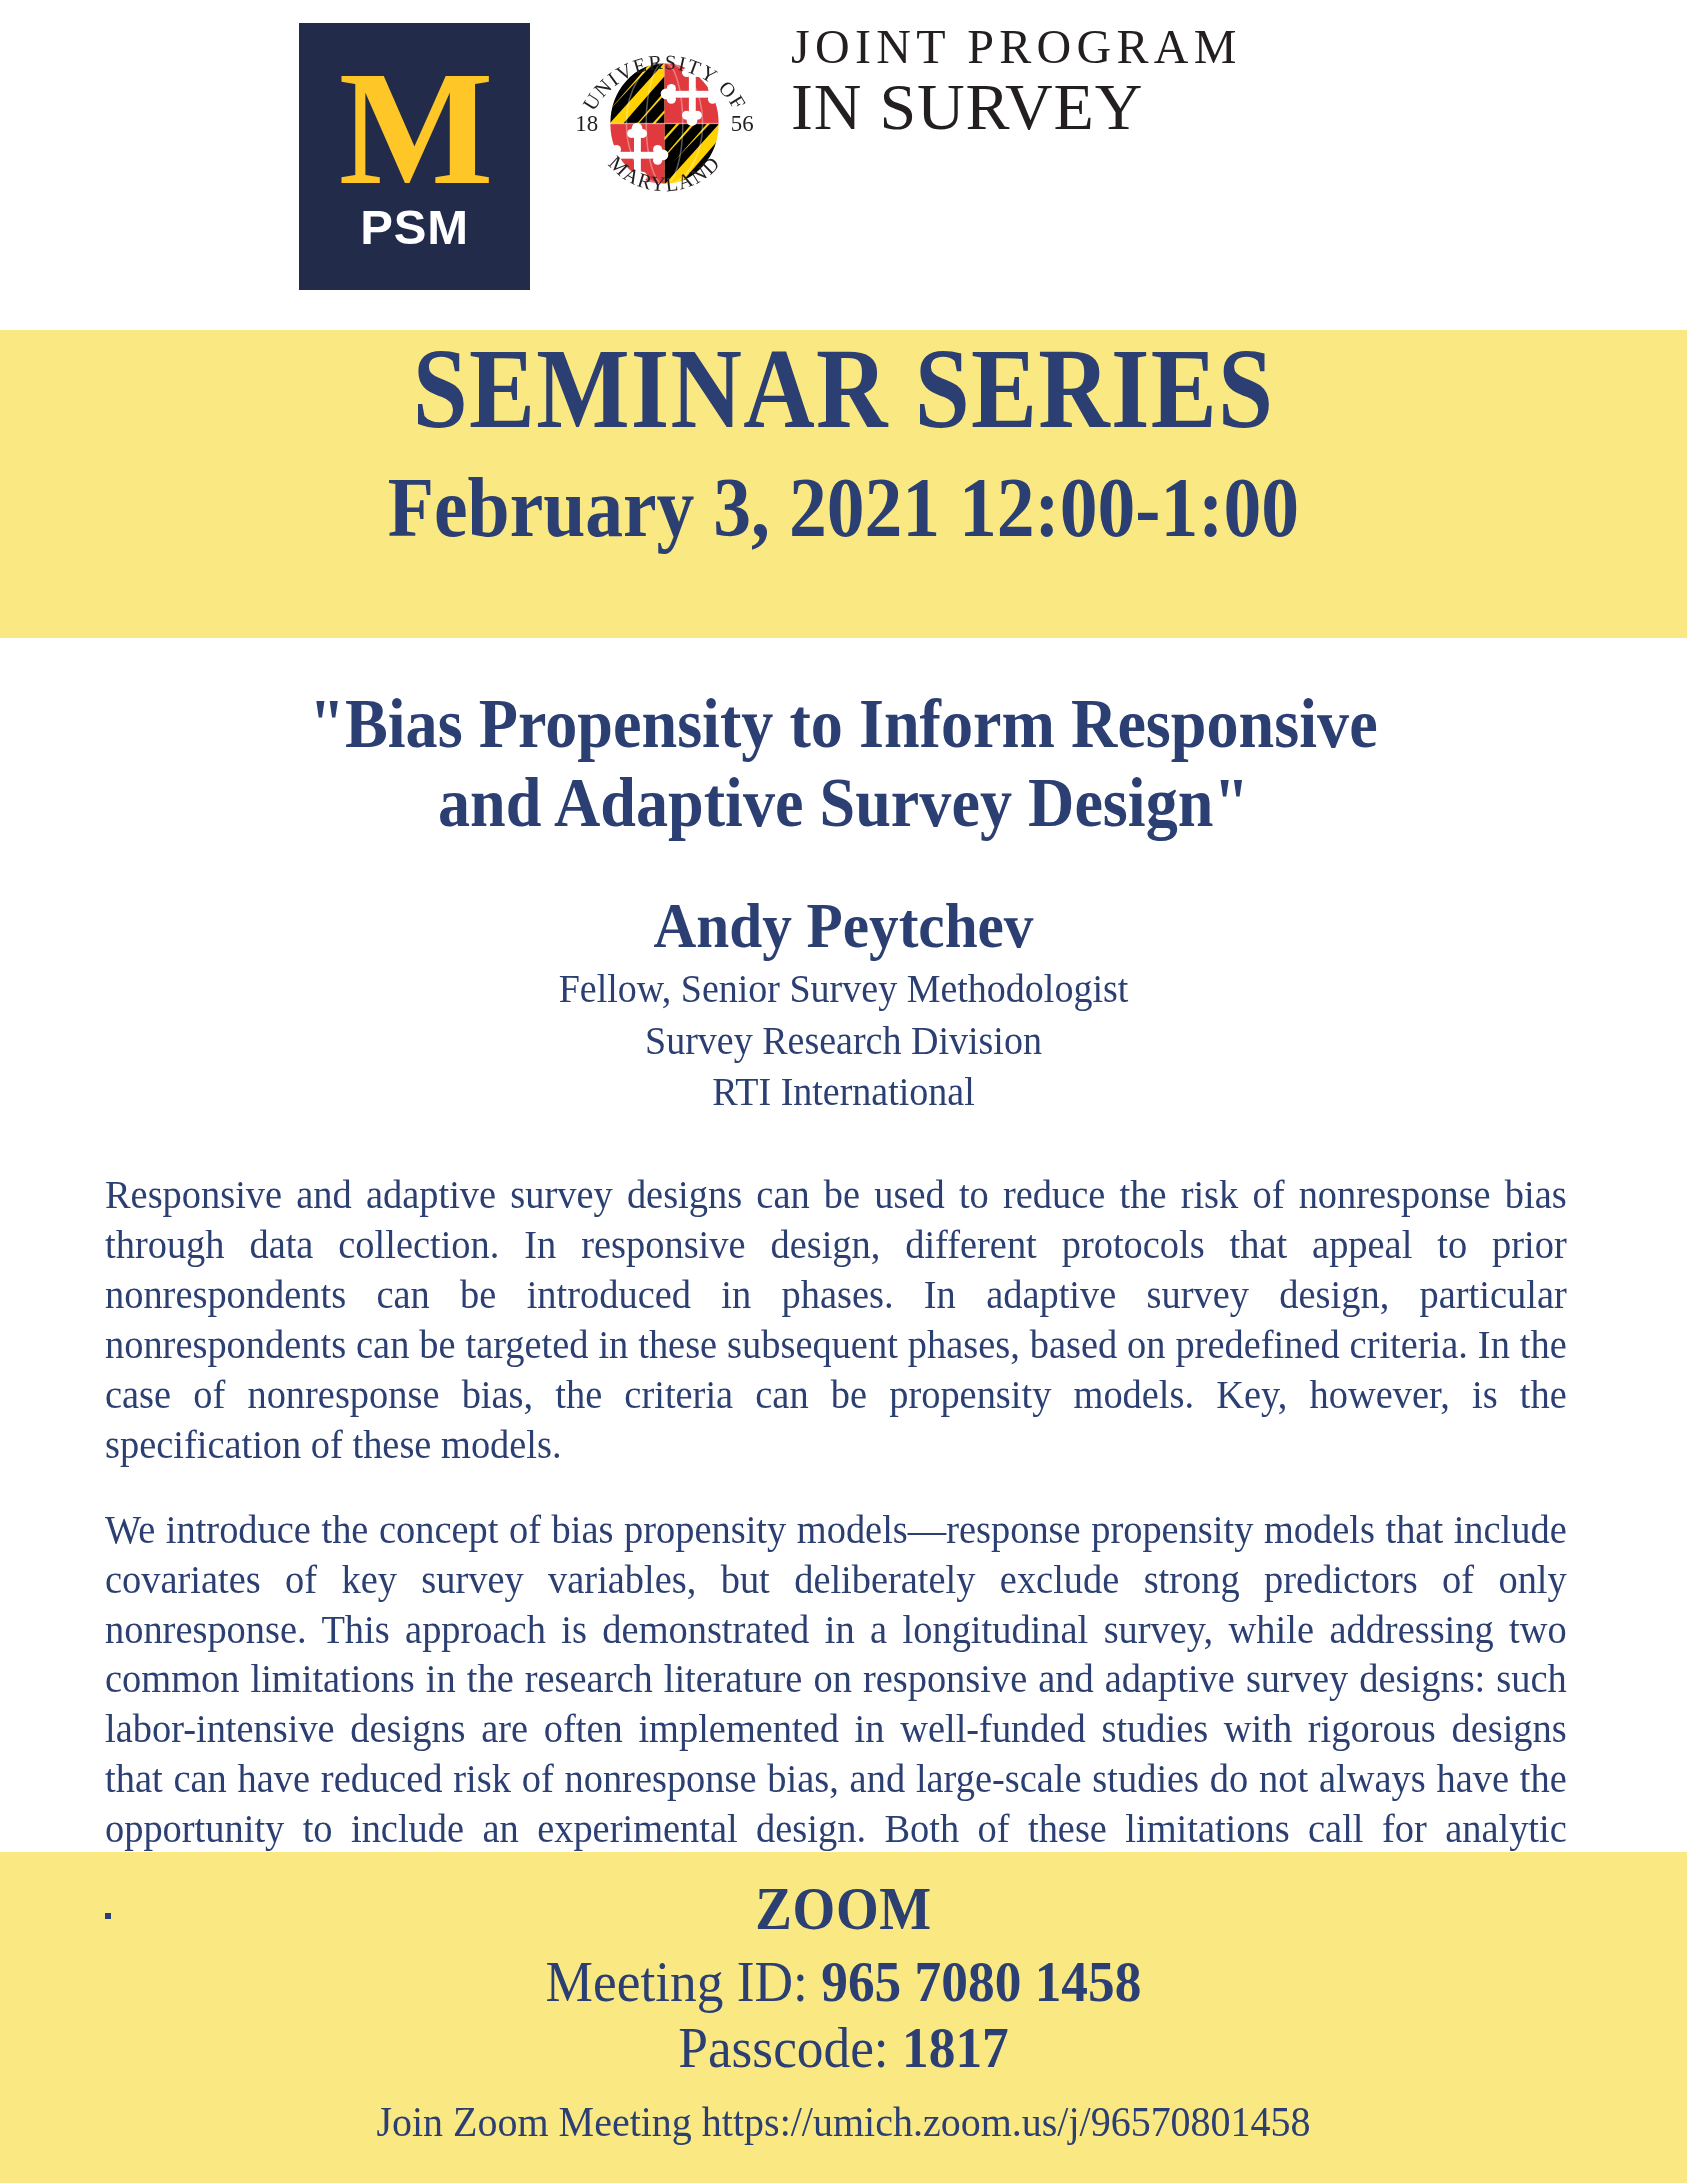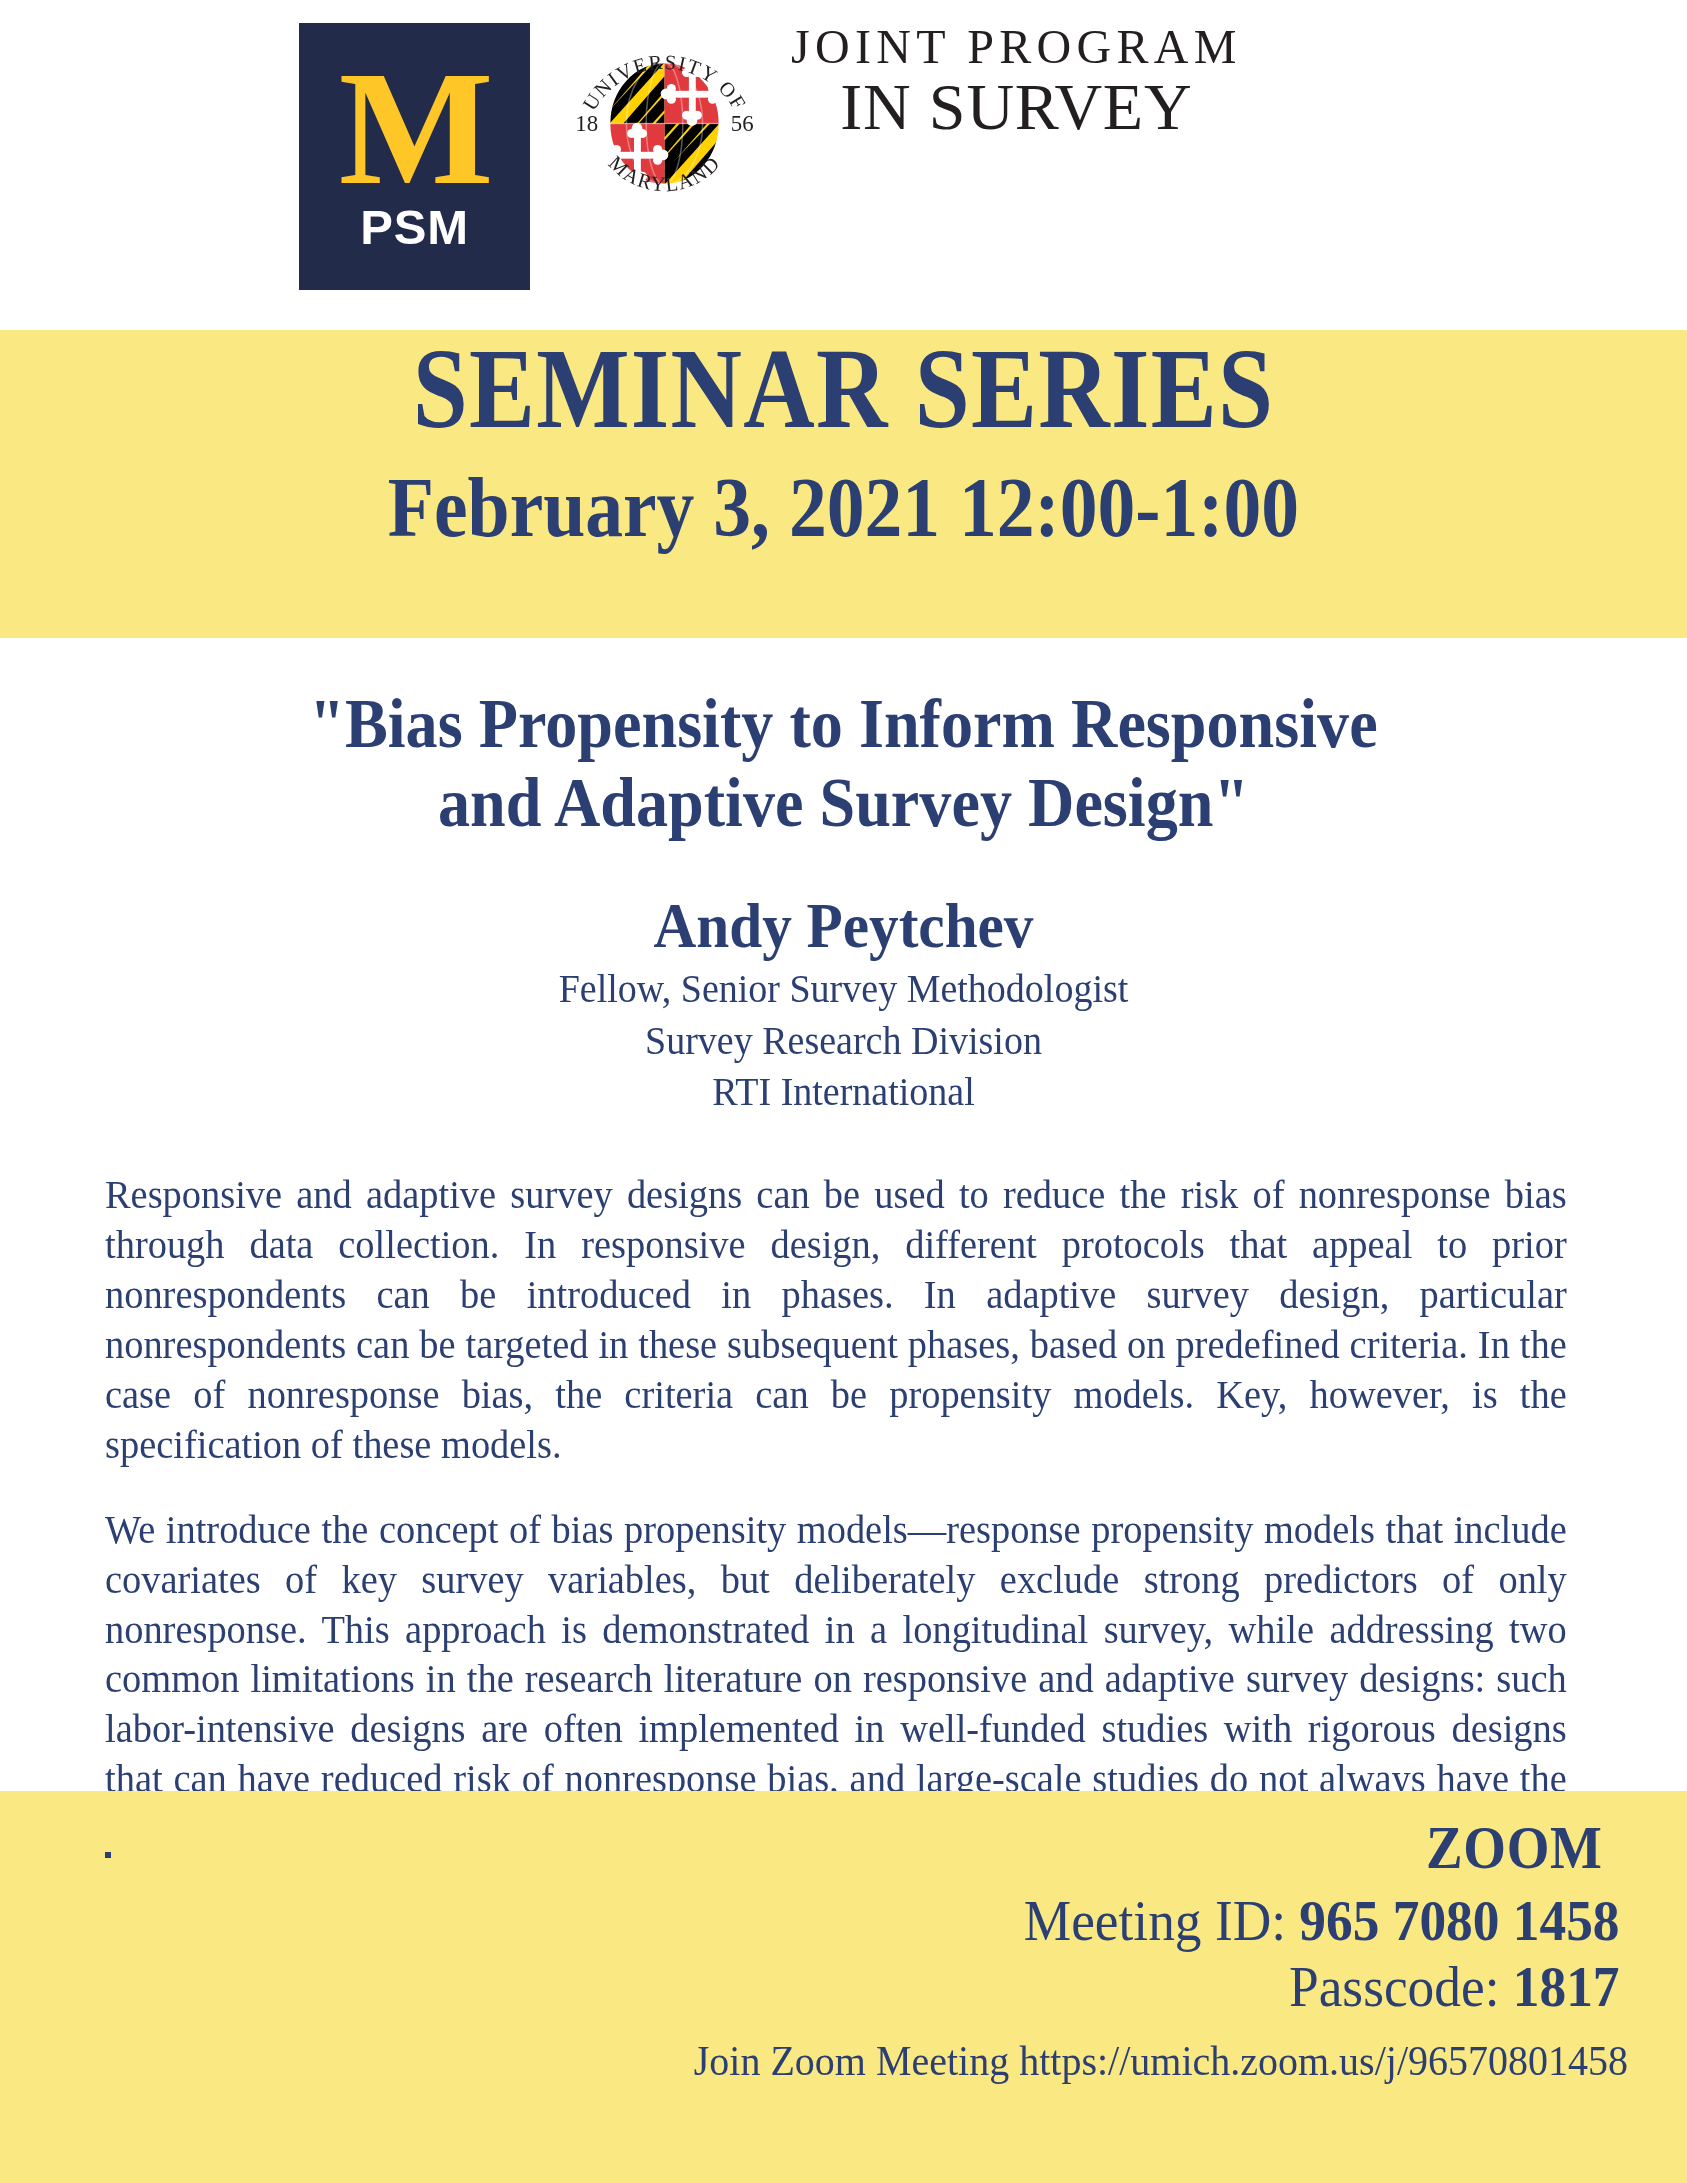--- a/index.html
+++ b/index.html
@@ -64,21 +64,20 @@
     position: relative;
     flex: none;
   }
   .umd-seal-wrap svg { display: block; }
 
   .jpsm-words {
     margin-left: 35px;
     margin-top: 23px;
     color: #231f20;
     font-family: "Liberation Serif", "DejaVu Serif", serif;
-    text-align: center;
   }
   .jpsm-line1 {
     font-size: 48px;
     letter-spacing: 5.3px;
     line-height: 1.0;
     white-space: nowrap;
   }
   .jpsm-line2, .jpsm-line3 {
     font-size: 66px;
     letter-spacing: 0.8px;
@@ -165,23 +164,23 @@
     transform-origin: left center;
   }
 
   
   .footer {
     position: absolute;
     left: 0;
     bottom: 0;
     width: 100%;
     background: #fae883;
-    height: 392px;
+    height: 331px;
     box-sizing: border-box;
-    text-align: right;
+    text-align: center;
     padding-top: 26px;
   }
   .footer-dot {
     position: absolute;
     left: 105px;
     top: 61px;
     width: 6.1px;
     height: 6.1px;
     background: #2b3f73;
   }

